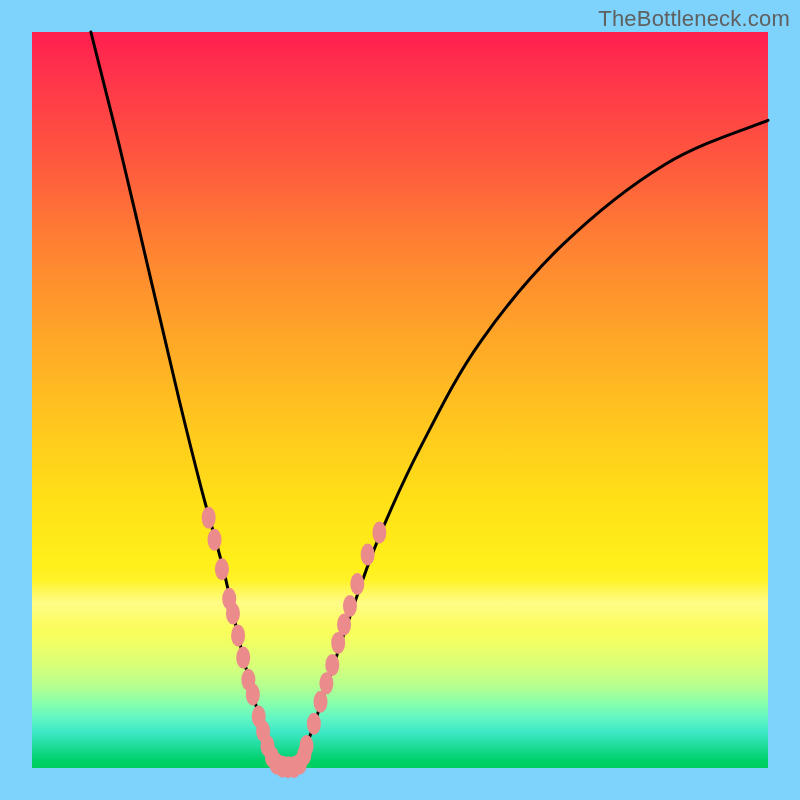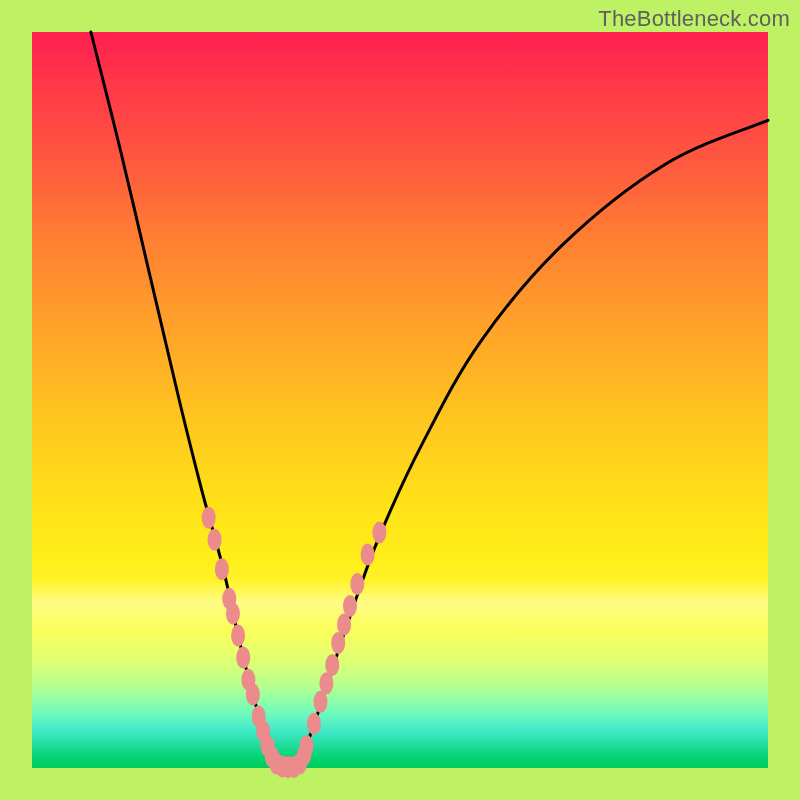--- a/index.html
+++ b/index.html
@@ -8,21 +8,21 @@
     width: 800px;
     height: 800px;
     overflow: hidden;
     background: #000;
     font-family: Arial, Helvetica, sans-serif;
   }
   .stage {
     position: relative;
     width: 800px;
     height: 800px;
-    background: #bef264;
+    background: #7dd3fc;
   }
   
   .plot {
     position: absolute;
     left: 32px;
     top: 32px;
     width: 736px;
     height: 736px;
     
   }

